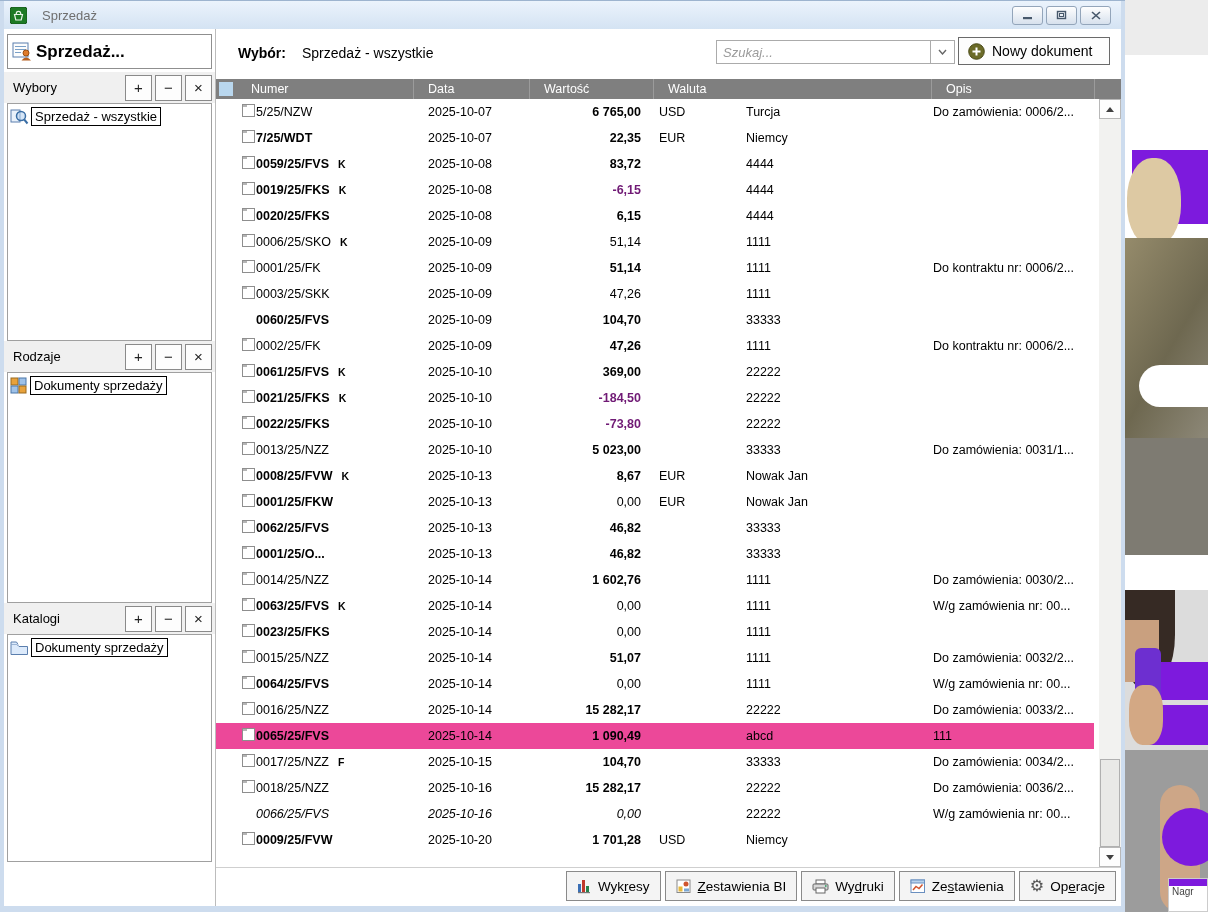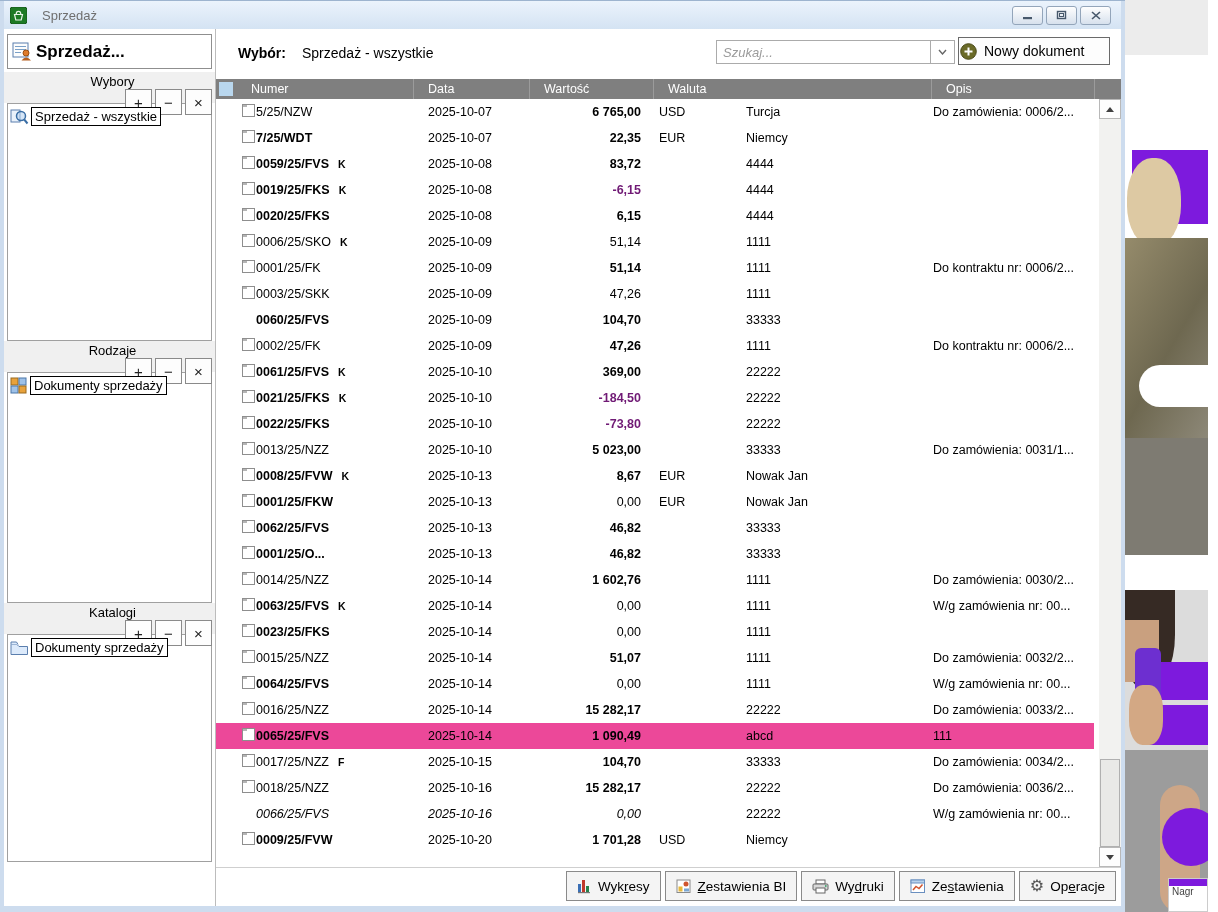--- a/index.html
+++ b/index.html
@@ -35,40 +35,40 @@
   .win-title { color:#6f6f6f; font-size:13px; margin-left:15px; }
   .win-controls { margin-left:auto; display:flex; gap:3px; padding-right:6px; }
   .wbtn { width:31px; height:19px; border:1px solid #93a5ba; border-radius:3px; background:linear-gradient(#fefefe,#d7e1ed); display:flex; align-items:center; justify-content:center; }
 
   .body { display:flex; background:#fff; height:877px; }
 
   
   .sidebar { width:211px; background:#fff; position:relative; flex:none; }
   .side-header { margin:5px 3px 3px 3px; height:35px; border:1px solid #8f8f8f; display:flex; align-items:center; padding:0 4px; font-weight:bold; font-size:17px; background:#fff; }
   .side-header .icon { margin-right:3px; display:flex; }
-  .panel-head { height:31px; background:#f0f0f0; display:flex; align-items:center; padding:2px 3px 2px 9px;flex-direction:column; }
+  .panel-head { height:31px; background:#f0f0f0; display:flex; align-items:center; padding:2px 3px 2px 9px; }
   .panel-title { font-size:13px; color:#000; }
   .pbtns { margin-left:auto; display:flex; gap:3px; }
   .pbtn { width:27px; height:26px; background:#fdfdfd; border:1px solid #8a8a8a; font-size:15px; color:#222; display:flex; align-items:center; justify-content:center; font-family:"Liberation Sans",sans-serif; }
   .panel-list { margin:0 3px; border:1px solid #a0a0a0; background:#fff; overflow:hidden; }
   .list-wybory { height:238px; }
   .list-rodzaje { height:231px; }
   .list-katalogi { height:228px; }
   .list-item { display:flex; align-items:center; padding:3px 2px 0 2px; }
   .list-item .icon { display:flex; flex:none; }
   .item-label { border:1px solid #000; padding:0 3px; font-size:13px; line-height:17px; margin-left:2px; background:#fff; white-space:nowrap; }
 
   
   .main { flex:1; position:relative; border-left:1px solid #bcbcbc; background:#fff; }
   .sel-label { position:absolute; left:22px; top:16px; font-weight:bold; font-size:14px; }
   .sel-value { position:absolute; left:86px; top:16px; font-size:14px; }
   .search { position:absolute; left:500px; top:11px; width:239px; height:24px; border:1px solid #ababab; display:flex; align-items:center; background:#fff; }
   .search-ph { color:#9b9b9b; font-size:13px; padding-left:6px; flex:1; overflow:hidden;font-style:italic; }
   .search-drop { width:24px; height:100%; border-left:1px solid #ababab; display:flex; align-items:center; justify-content:center; background:#fff; }
-  .newdoc { position:absolute; left:742px; top:8px; width:152px; height:28px; border:1px solid #6a6a6a; background:#fdfdfd; display:flex; align-items:center; gap:7px; font-size:14px; padding-left:1px; font-family:"Liberation Sans",sans-serif; }
+  .newdoc { position:absolute; left:742px; top:8px; width:152px; height:28px; border:1px solid #6a6a6a; background:#fdfdfd; display:flex; align-items:center; gap:7px; font-size:14px; padding-left:9px; font-family:"Liberation Sans",sans-serif; }
 
   .thead { position:absolute; left:0; top:50px; height:20px; width:905px; background:#7f7f7f; display:flex; color:#fff; font-size:12.5px; }
   .th { display:flex; align-items:center; padding-left:14px; border-left:1px solid #9b9b9b; overflow:hidden; white-space:nowrap; }
   .th-num { width:197px; border-left:none; padding-left:3px; }
   .th-num .th-label { margin-left:18px; }
   .hdr-check { width:14px; height:14px; background:#b9d7ee; display:inline-block; }
   .th-date { width:116px; } .th-val { width:124px; } .th-cur { width:88px; }
   .th-kon { width:190px;margin-top:20px; } .th-opis { width:163px; } .th-stub { width:27px; }
 
   .rows { position:absolute; left:0; top:70px; width:878px; }

